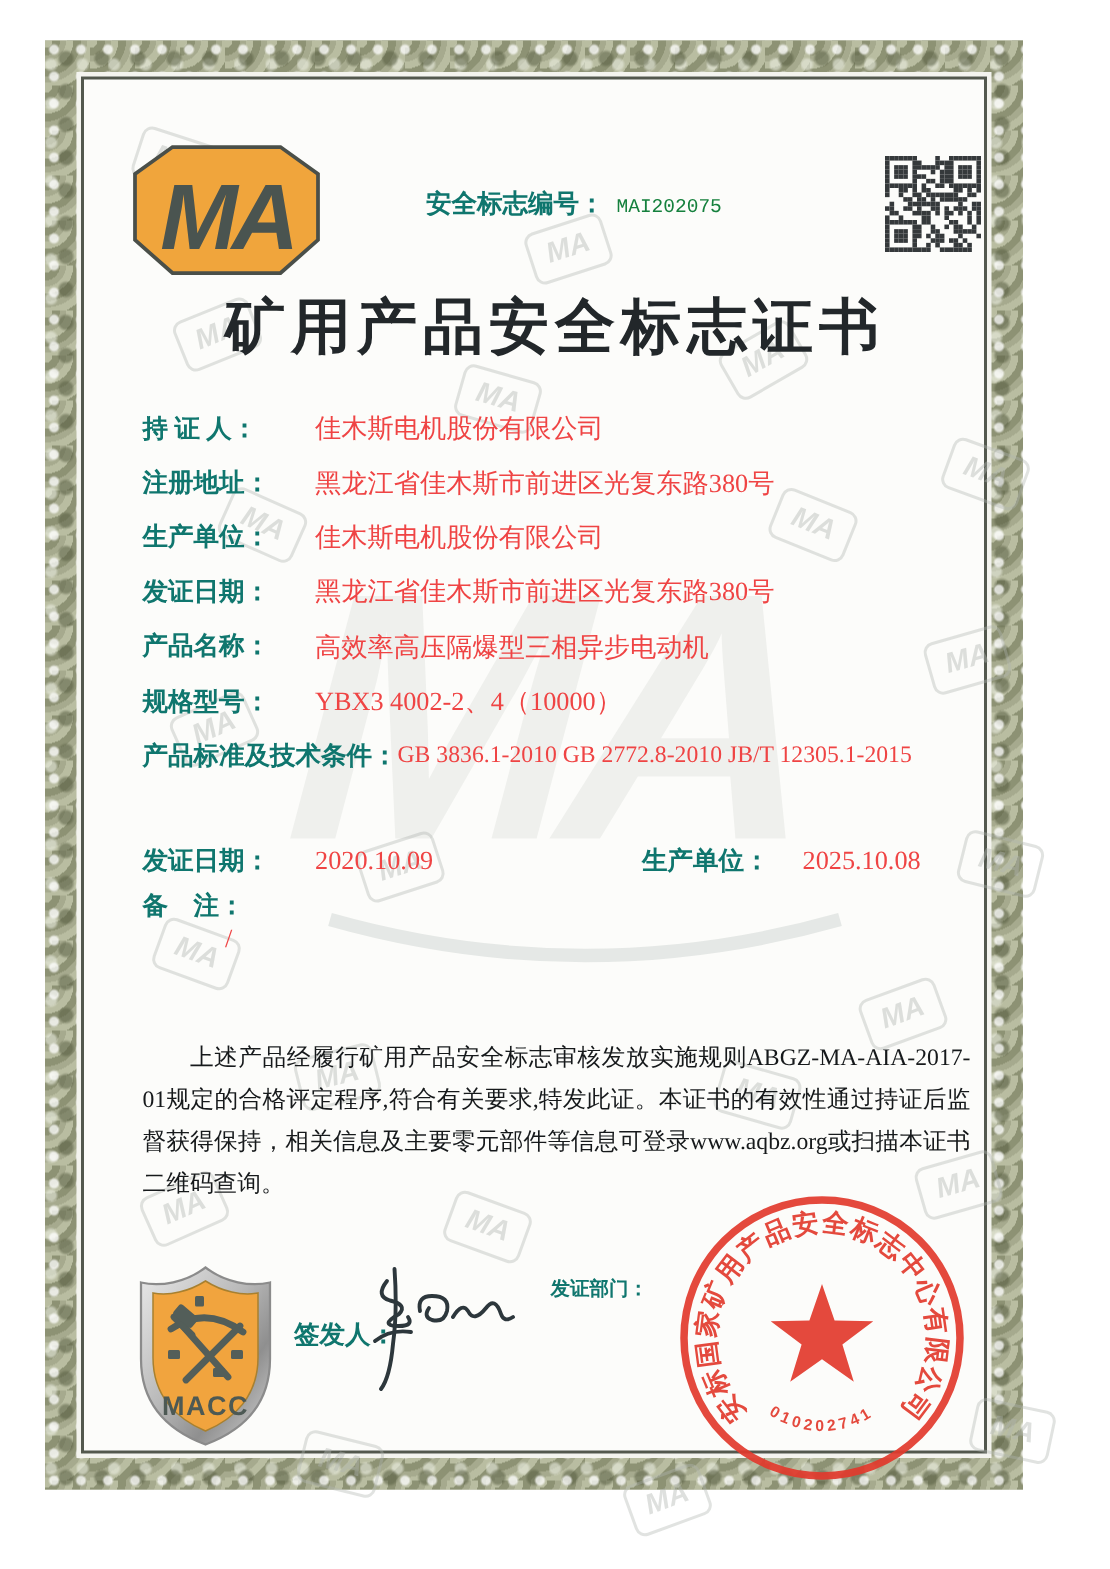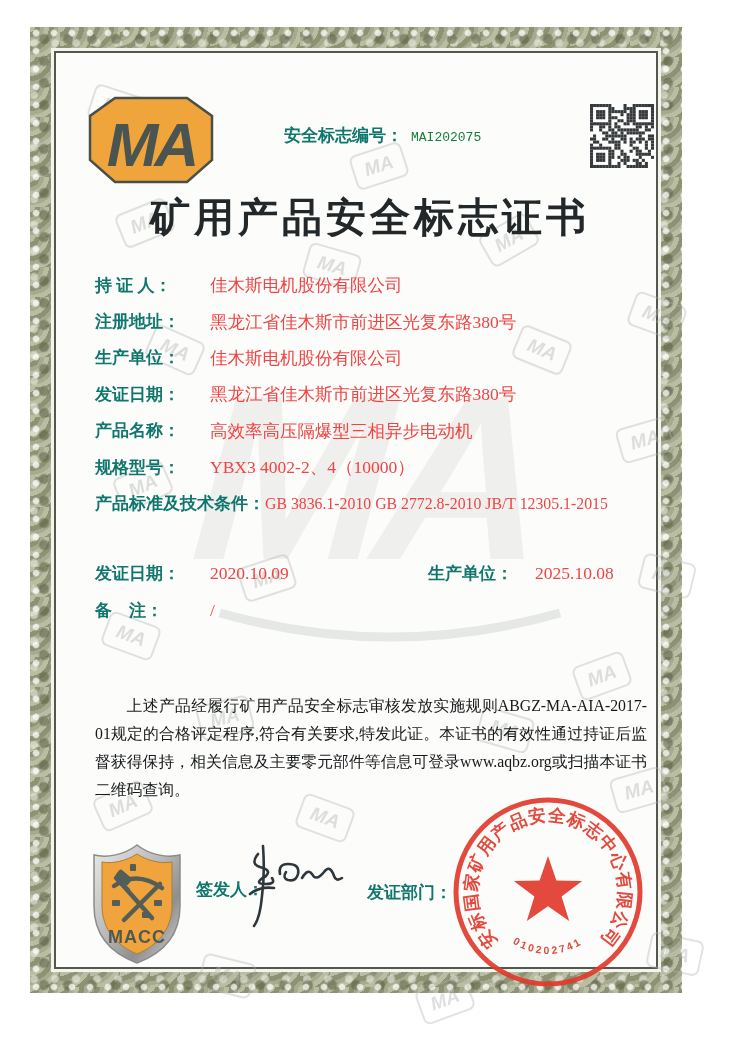--- a/index.html
+++ b/index.html
@@ -66,35 +66,35 @@
   .frow { display:flex; align-items:center; height:36.4px; white-space:nowrap; }
   .lbl { font-family:Liberation Serif, serif; font-weight:700; font-size:17px; color:#0f766e; }
   .frow .lbl { width:115px; flex:0 0 auto; }
   .frow.wide .lbl { width:auto; }
   .val { font-family:"Liberation Serif", serif; font-size:17.5px; color:#ef4444; }
   .frow.wide .val { font-size:15.8px; }
   .dates { position:absolute; left:95px; top:555px; width:560px; display:flex; align-items:center; height:36.4px; white-space:nowrap; }
   .dates .lbl { width:115px; flex:0 0 auto; }
   .dates .lbl2 { width:auto; margin-left:98px; margin-right:22px; flex:0 0 auto; }
   .dates .val { width:120px; }
-  .remark { position:absolute; left:95px; top:592px; display:flex; align-items:center; height:36.4px; }
+  .remark { position:absolute; left:95px; top:592px; display:flex; align-items:center; height:36.4px;flex-direction:column; }
   .remark .lbl { width:115px; flex:0 0 auto; }
 
   
   .statement {
     position:absolute; left:95px; top:692px; width:552px;
     font-family:"Liberation Serif", serif; font-size:15.8px; line-height:1.78;
     color:#16191b; text-align:justify; text-indent:2em;
   }
 
   
   .shield { position:absolute; left:90px; top:842px; }
   .signer { position:absolute; left:196px; top:878px; font-size:17px; }
   .signature { position:absolute; left:236px; top:834px; z-index:3; }
-  .dept { position:absolute; left:367px; top:881px; font-size:17px; }
+  .dept { position:absolute; left:367px; top:850px; font-size:13px; }
   .stamp { position:absolute; left:448px; top:792px; z-index:3; opacity:.92; }
 </style>
 </head>
 <body>
 
 <div class="page">
   <div class="frame">
     <div class="sheet"></div>
   </div>
 

